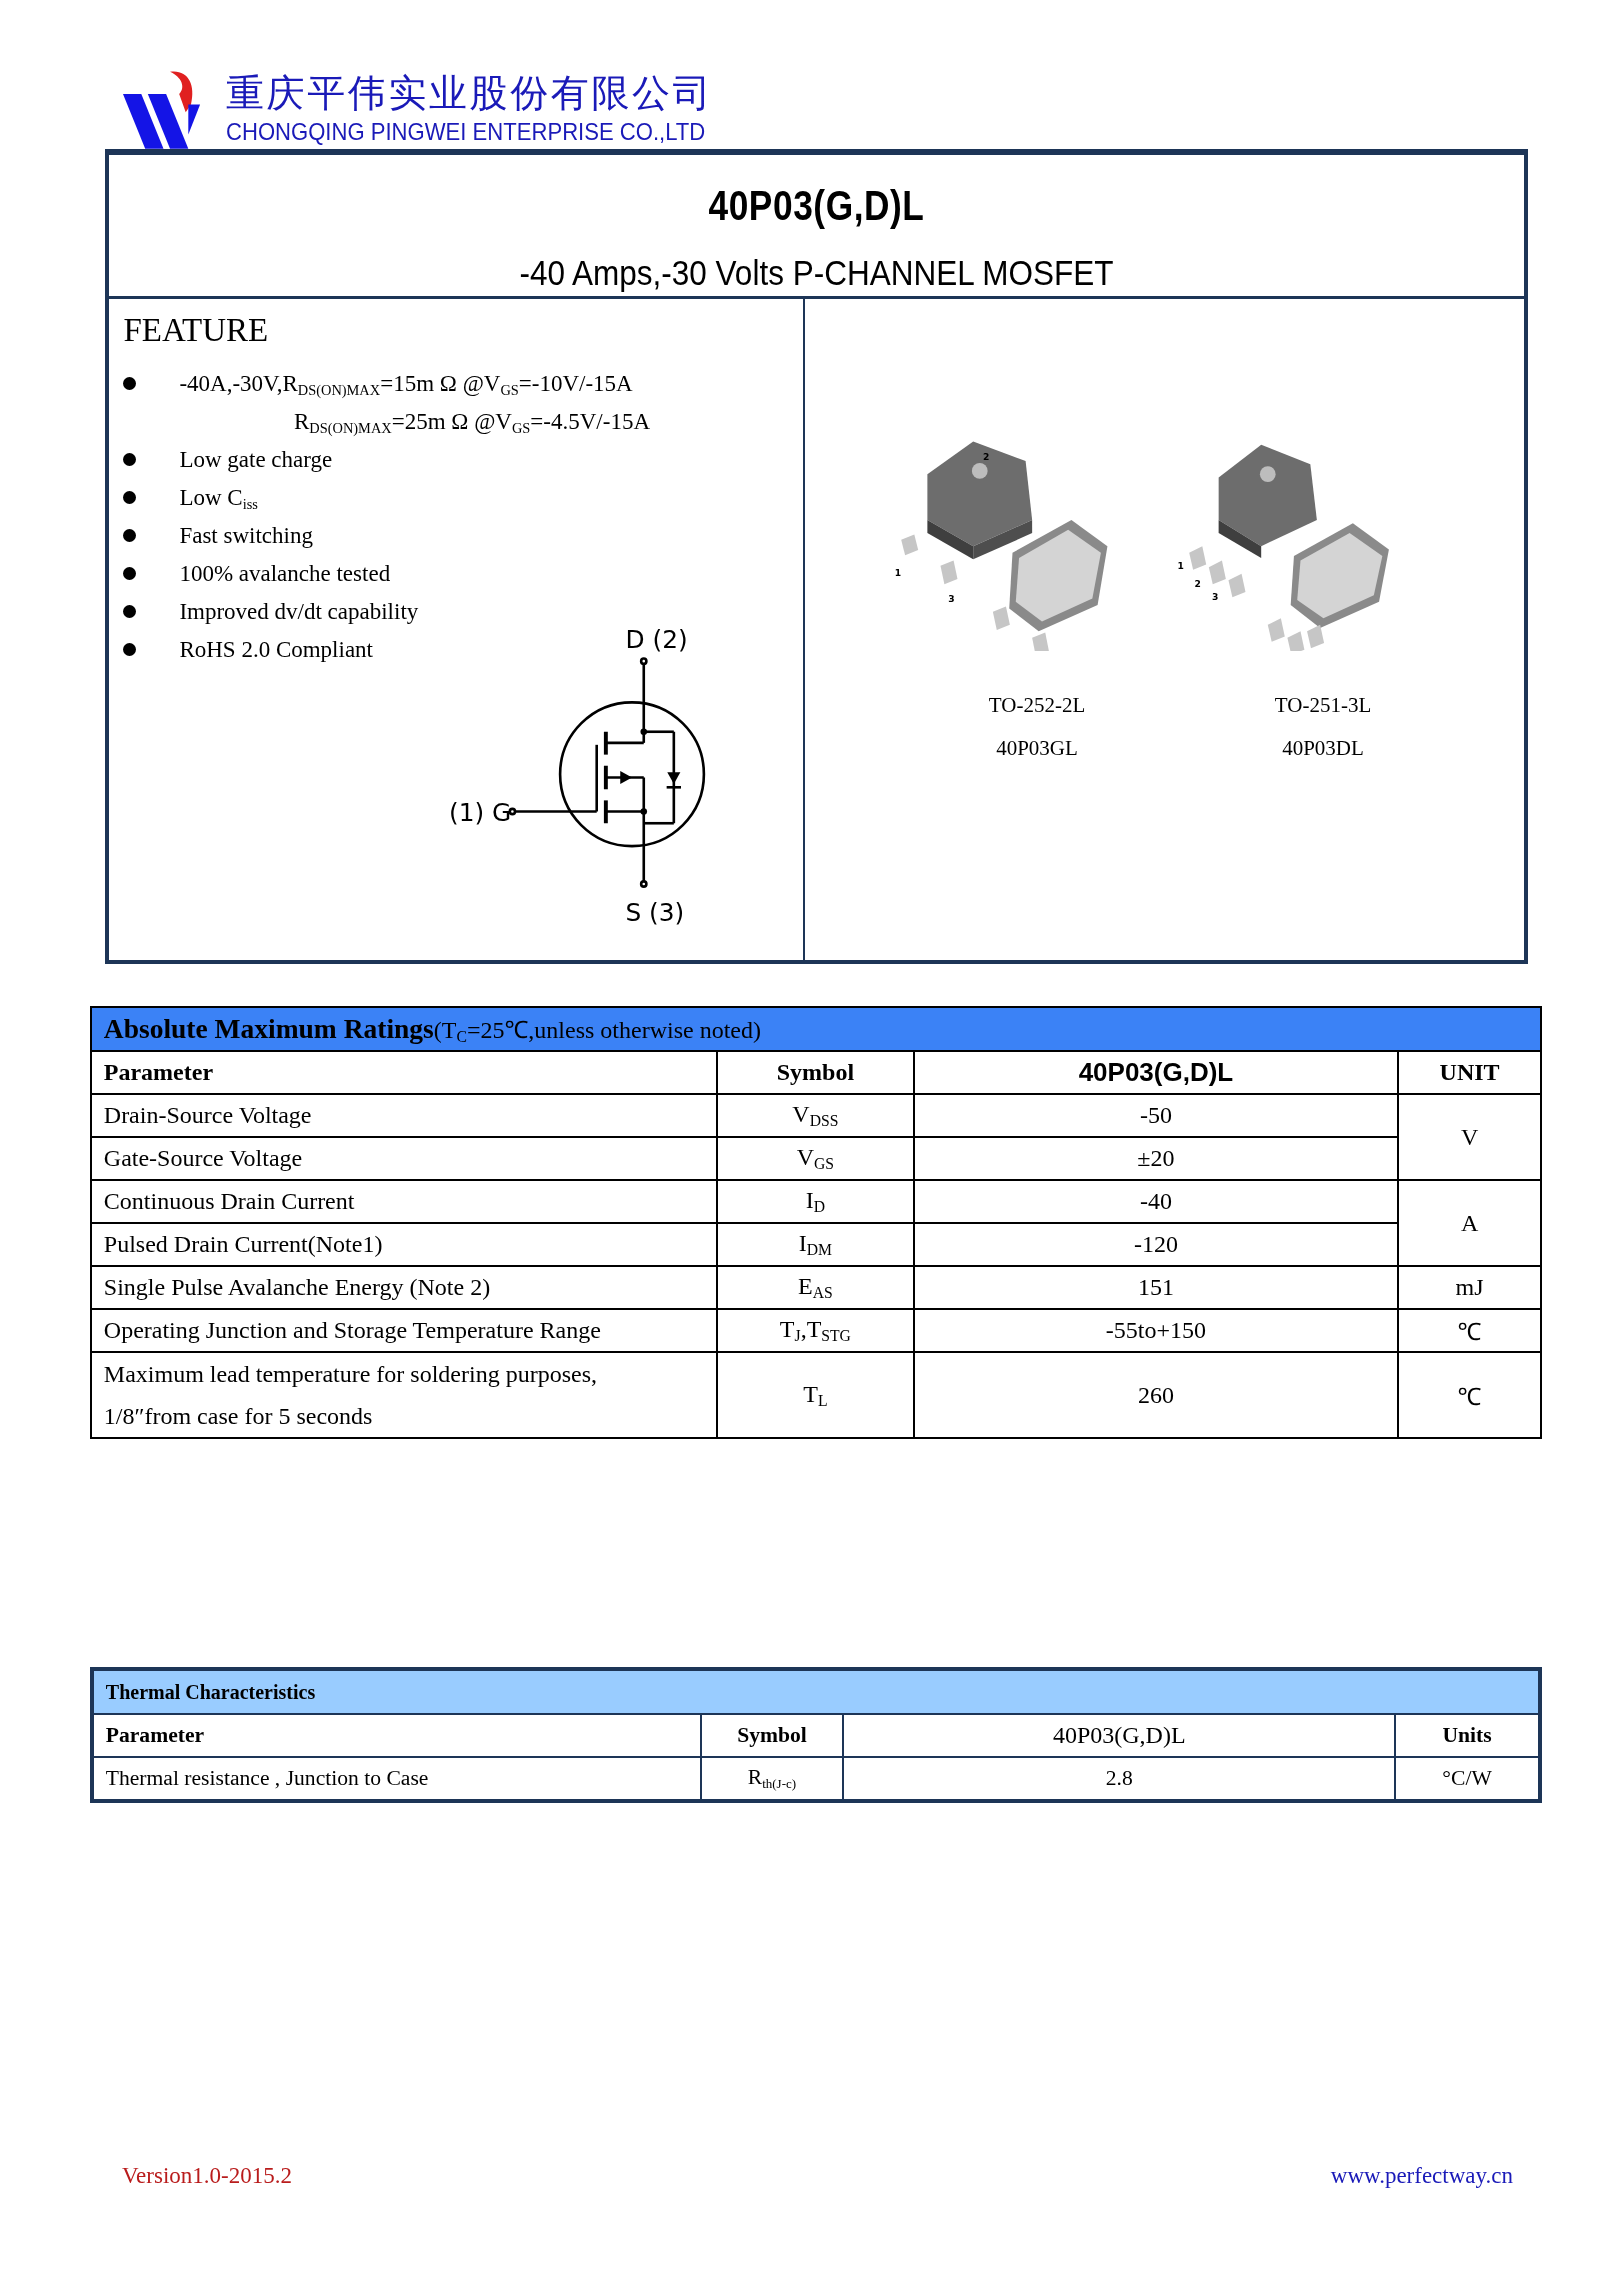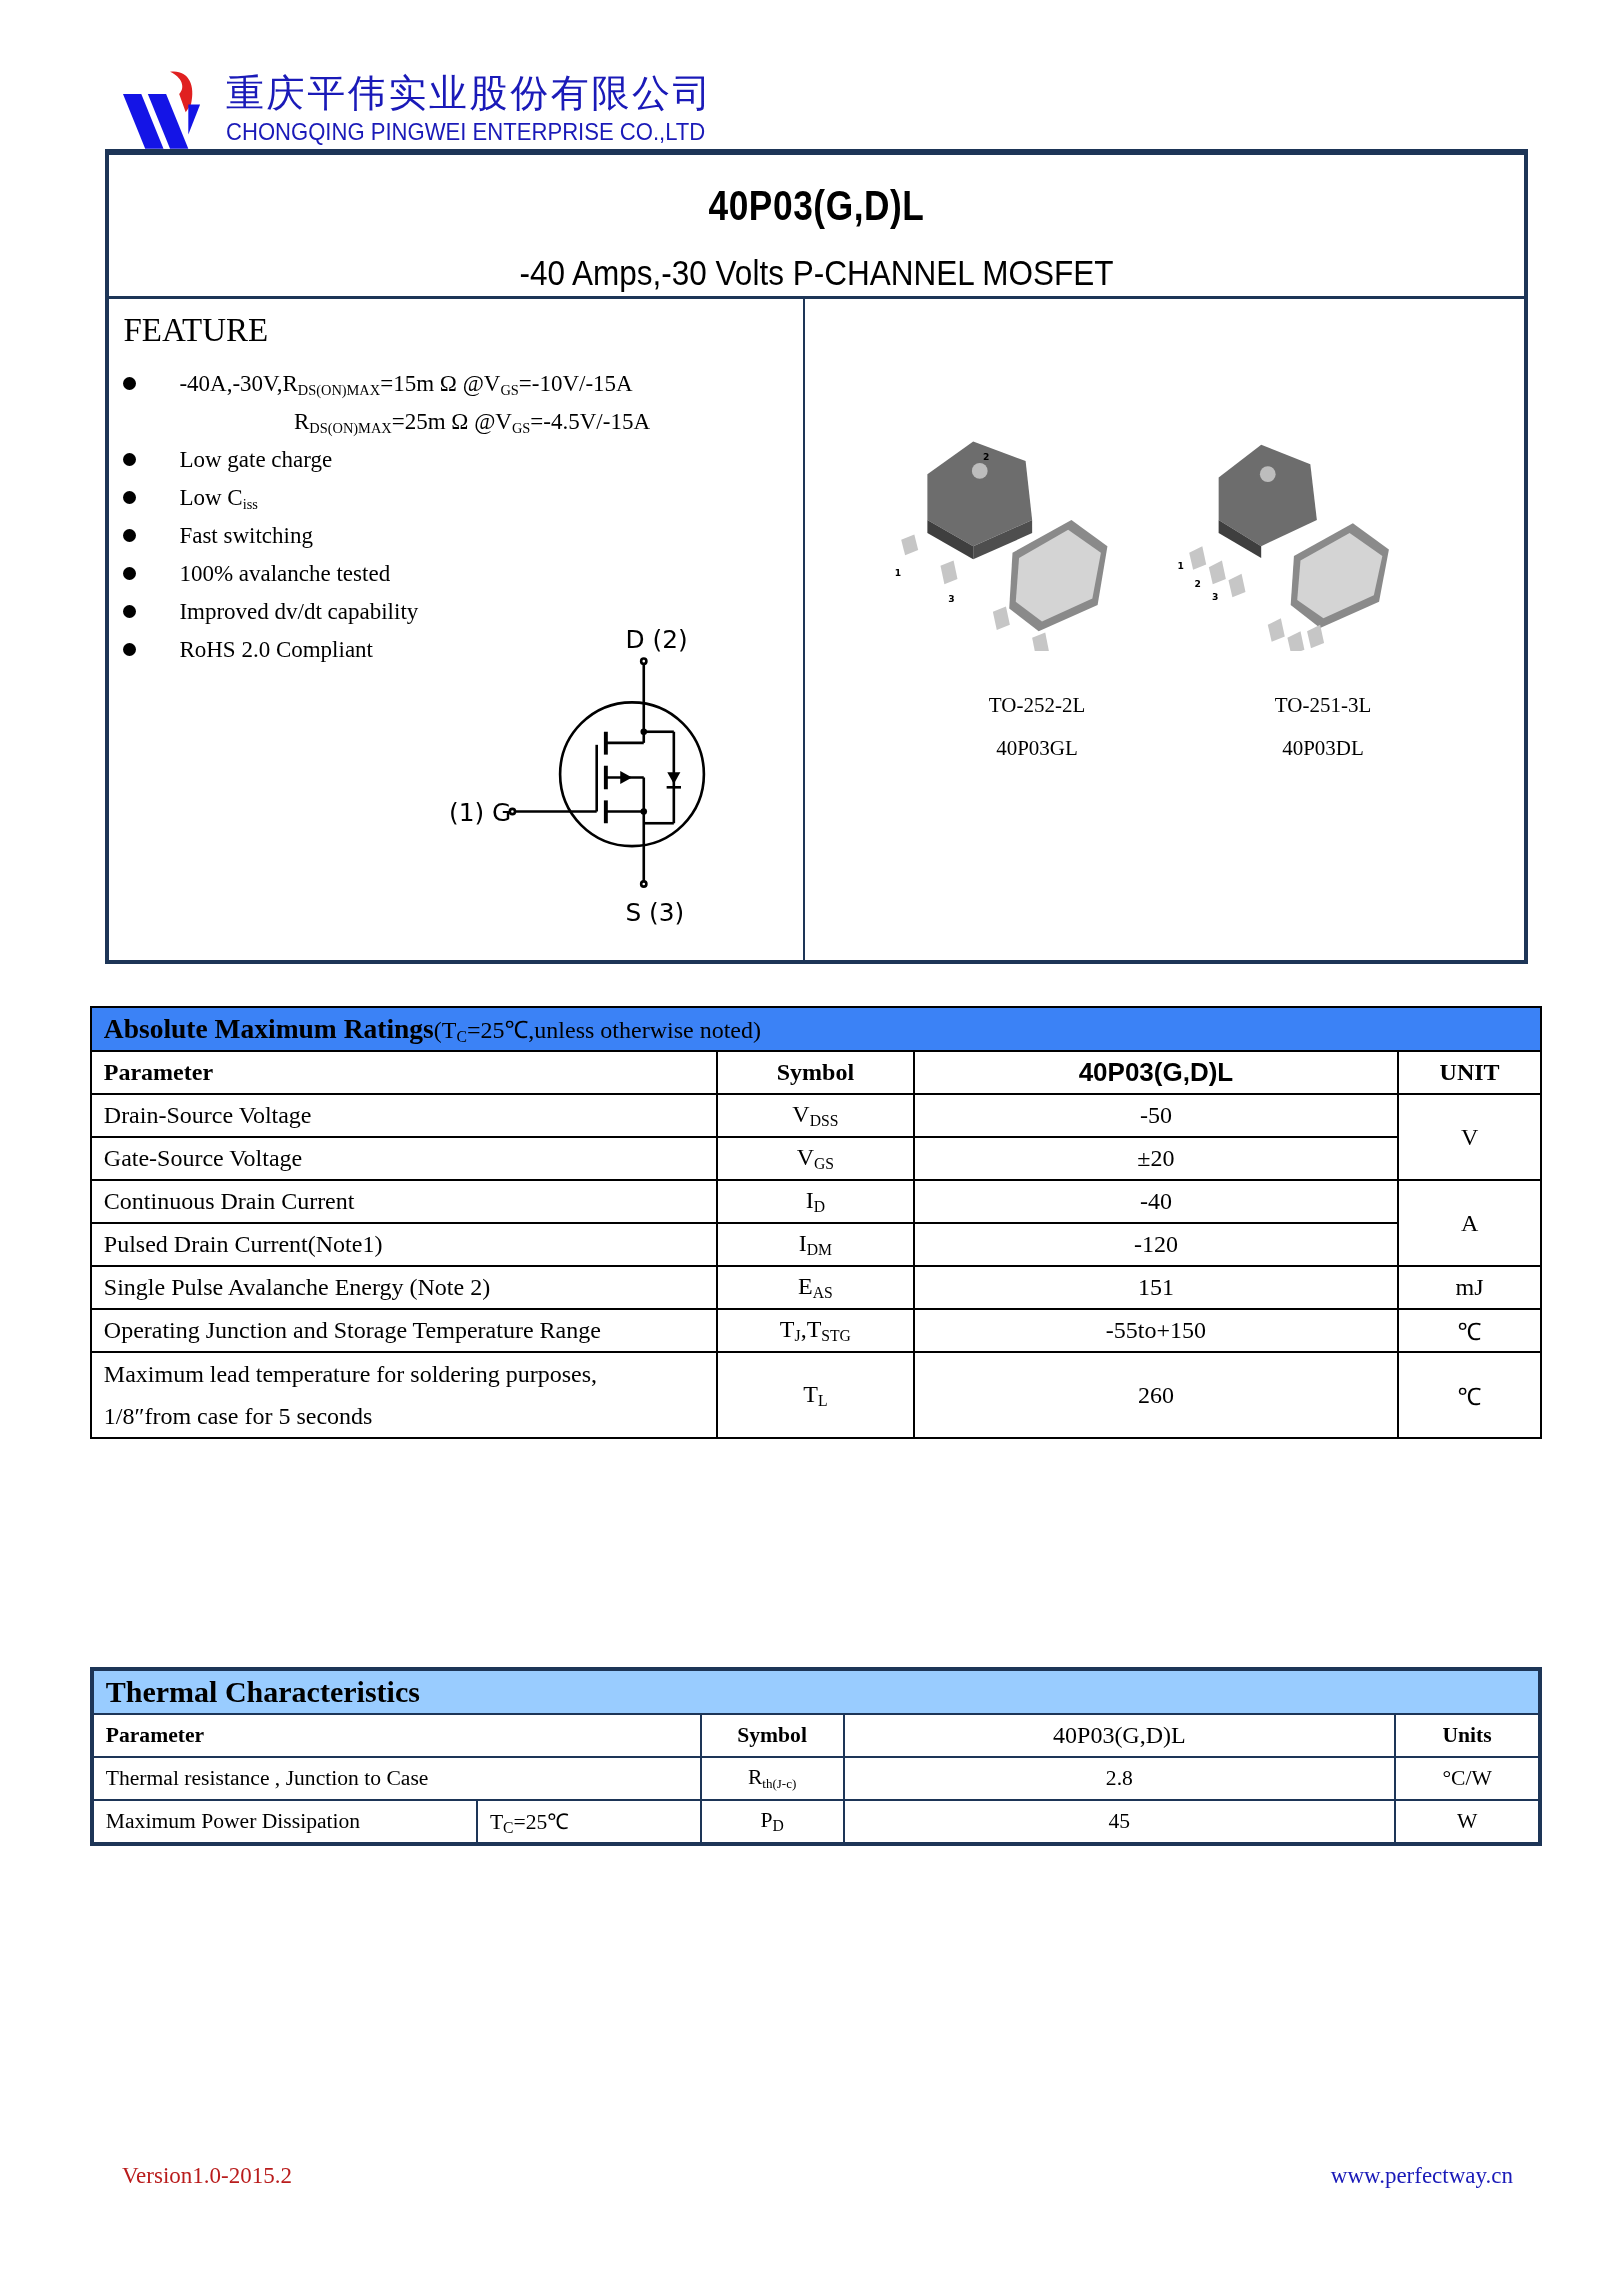--- a/index.html
+++ b/index.html
@@ -36,21 +36,21 @@
   
   table { border-collapse:collapse; position:absolute; }
   #amr { left:90px; top:1006px; width:1452px; }
   #amr td { border:2.6px solid #000; font-size:24px; padding:0 11.8px; height:41px; }
   #amr .hdr { background:#3b82f6; font-size:27.5px; height:42px; }
   #amr .c { text-align:center; }
   sub { font-size:15.7px; vertical-align:-3.9px; }
 
   #thermal { left:90px; top:1667px; width:1452px; border:4.6px solid #1d3557; }
   #thermal td { border:2.6px solid #1d3557; font-size:21.6px; padding:0 11.8px; height:41px; }
-  #thermal .hdr { background:#99ccff; font-size:30px; font-weight:bold; height:42px; }
+  #thermal .hdr { background:#99ccff; font-size:20px; font-weight:bold; height:42px; }
   #thermal .c { text-align:center; }
   .bold { font-weight:bold; }
 
   #footer-version { left:122px; top:2163px; font-size:23px; color:#b91c1c; }
   #footer-url { right:110px; top:2163px; font-size:23px; color:#1a1ab8; }
 </style>
 </head>
 <body>
 
 <svg id="logo" class="abs" viewBox="0 0 150 128">
@@ -245,25 +245,18 @@
     <td class="bold c">Symbol</td>
     <td class="c" style="font-size:24px">40P03(G,D)L</td>
     <td class="bold c">Units</td>
   </tr>
   <tr>
     <td colspan="2">Thermal resistance , Junction to Case</td>
     <td class="c"><span>R</span><sub style="font-size:13px">th(J-c)</sub></td>
     <td class="c">2.8</td>
     <td class="c">°C/W</td>
   </tr>
-  <tr>
-    <td>Maximum Power Dissipation</td>
-    <td><span>T</span><sub>C</sub><span>=25℃</span></td>
-    <td class="c"><span>P</span><sub>D</sub></td>
-    <td class="c">45</td>
-    <td class="c">W</td>
-  </tr>
 </tbody>
   </table>
 
 <div id="footer-version" class="abs">Version1.0-2015.2</div>
 <div id="footer-url" class="abs">www.perfectway.cn</div>
 
 
 </body></html>

